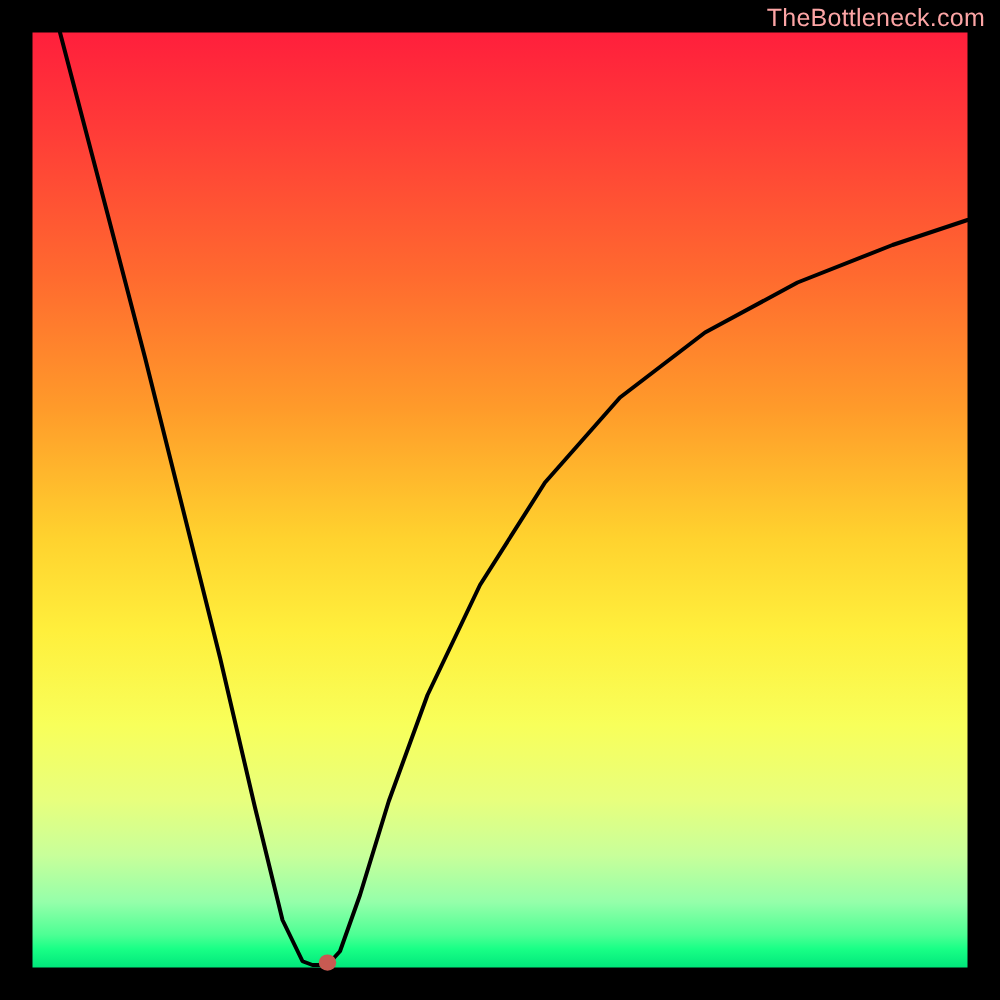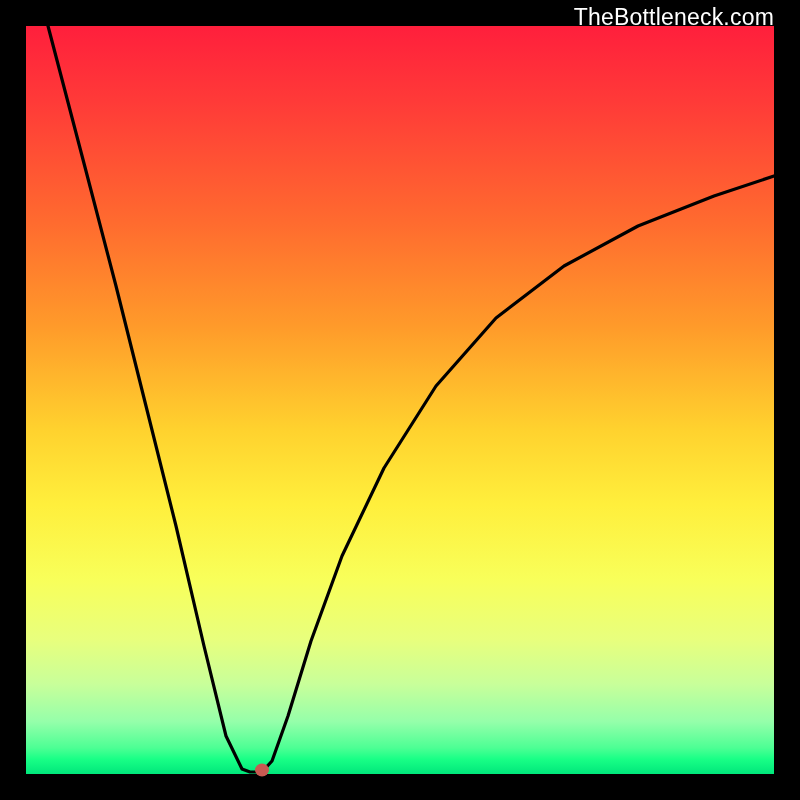--- a/index.html
+++ b/index.html
@@ -36,23 +36,23 @@
       #c8ff9a 88%,
       #95ffaa 93%,
       #4dff94 96.5%,
       #19ff86 98%,
       #00e77b 100%
     );
   }
   .watermark {
     position: absolute;
     top: 4px;
-    right: 26px;
-    color: #ffffff;
-    font-size: 23px;
+    right: 12px;
+    color: #fca5a5;
+    font-size: 20px;
     font-weight: 500;
     letter-spacing: 0.2px;
   }
   svg.curve {
     position: absolute;
     top: 0; left: 0;
     width: 748px;
     height: 748px;
     overflow: visible;
   }

